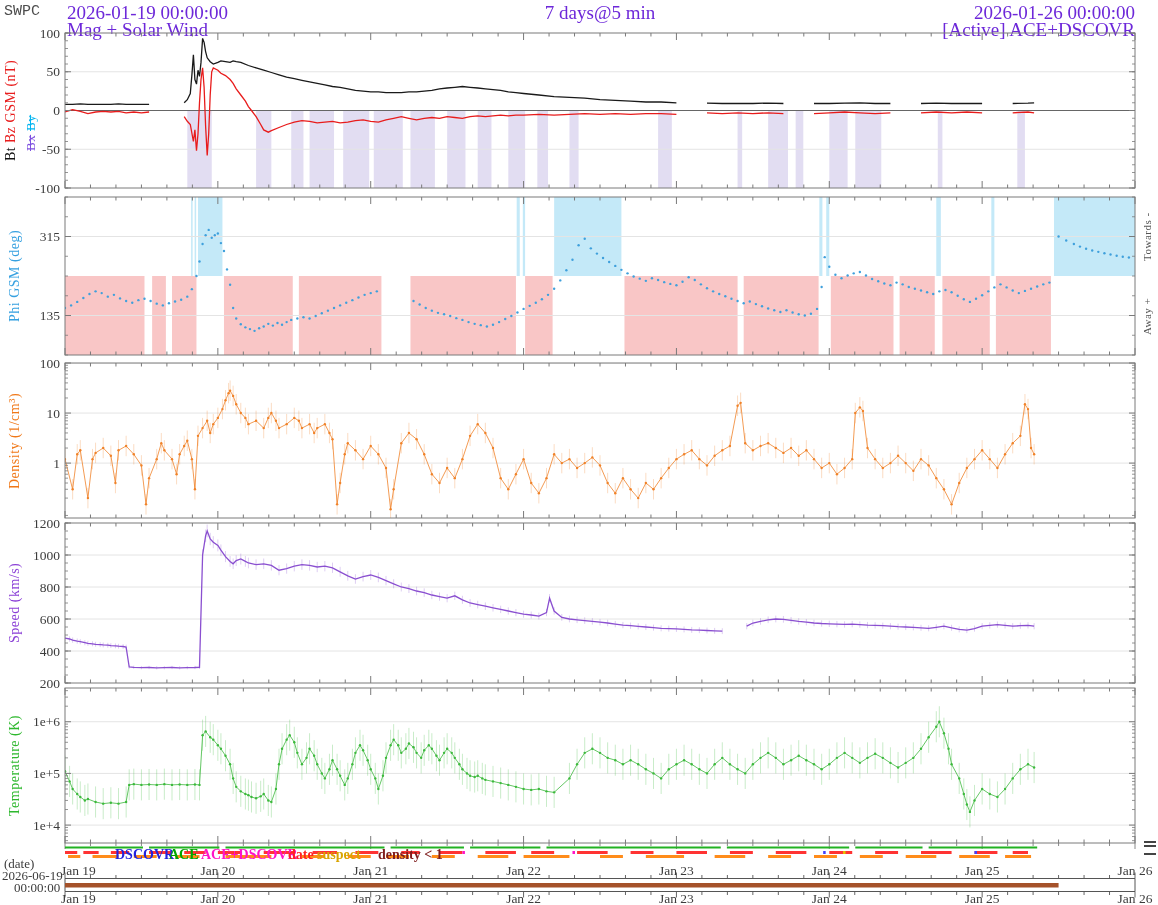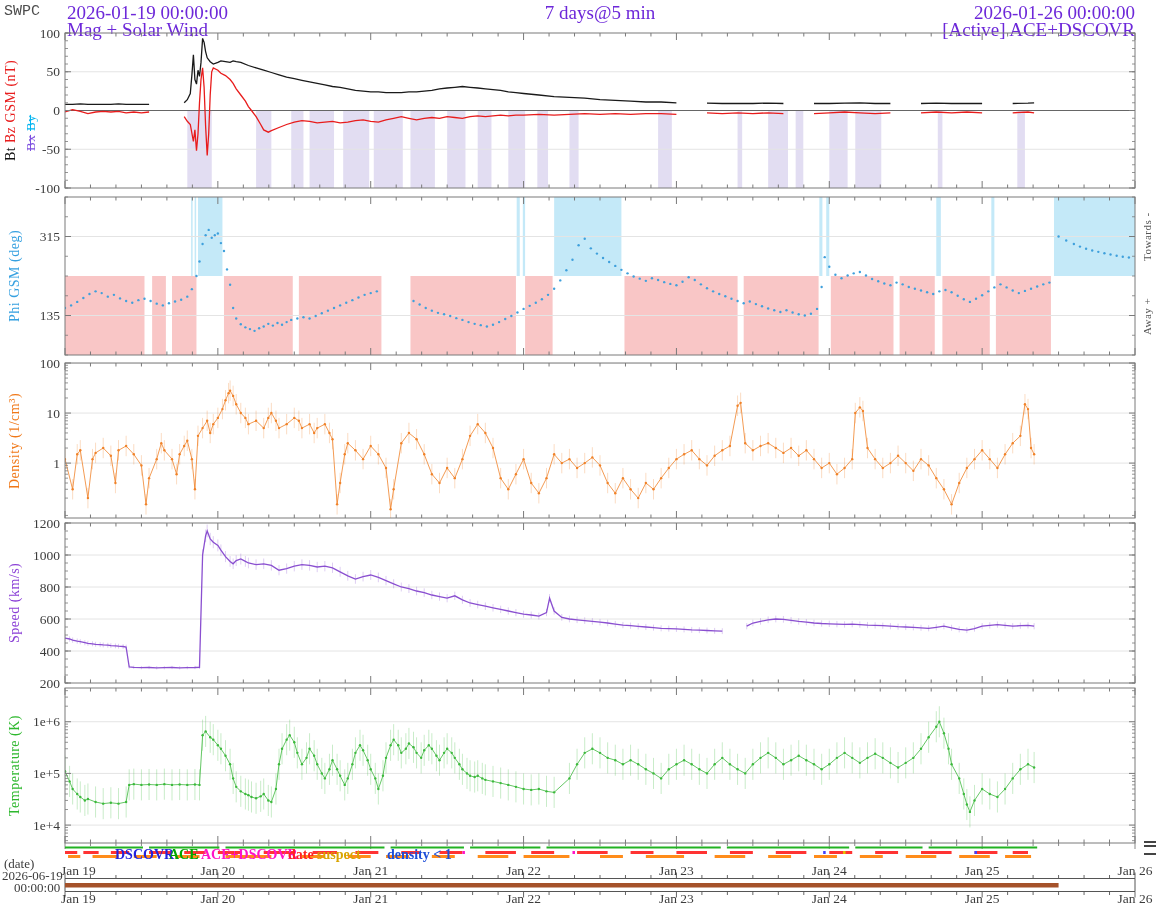--- a/index.html
+++ b/index.html
@@ -2021,20 +2021,20 @@
   <div class="vlabel" style="left:6px;top:523px;height:160px;width:18px;color:#8a3fd6;">Speed (km/s)</div>
   <div class="vlabel" style="left:6px;top:688px;height:155px;width:18px;color:#2eb82e;">Temperature (K)</div>
   <div class="vlabel" style="left:1140px;top:199px;height:76px;width:14px;font-size:11px;color:#555;">Towards -</div>
   <div class="vlabel" style="left:1140px;top:278px;height:76px;width:14px;font-size:11px;color:#555;">Away +</div>
 
   <span class="legend-item" style="left: 115px; color: rgb(35, 35, 221);">DSCOVR</span>
   <span class="legend-item" style="left: 169px; color: rgb(0, 165, 0);">ACE</span>
   <span class="legend-item" style="left: 201px; color: rgb(255, 20, 200);">ACE+DSCOVR</span>
   <span class="legend-item" style="left: 288px; color: rgb(255, 34, 34);">date</span>
   <span class="legend-item" style="left: 317px; color: rgb(217, 164, 0); text-align: right;">suspect</span>
-  <span class="legend-item" style="left: 387px; color: #1d4ed8;">density &lt; 1</span>
+  <span class="legend-item" style="left: 378px; color: #7f1d1d;">density &lt; 1</span>
 
   <div class="abs dateblk" style="left:4px;top:856px;">(date)</div>
   <div class="abs dateblk" style="left:2px;top:868px;">2026-06-19</div>
   <div class="abs dateblk" style="left:14px;top:880px;">00:00:00</div>
 
   <div class="menu-icon"></div>
 </div>
 
 </body></html>

